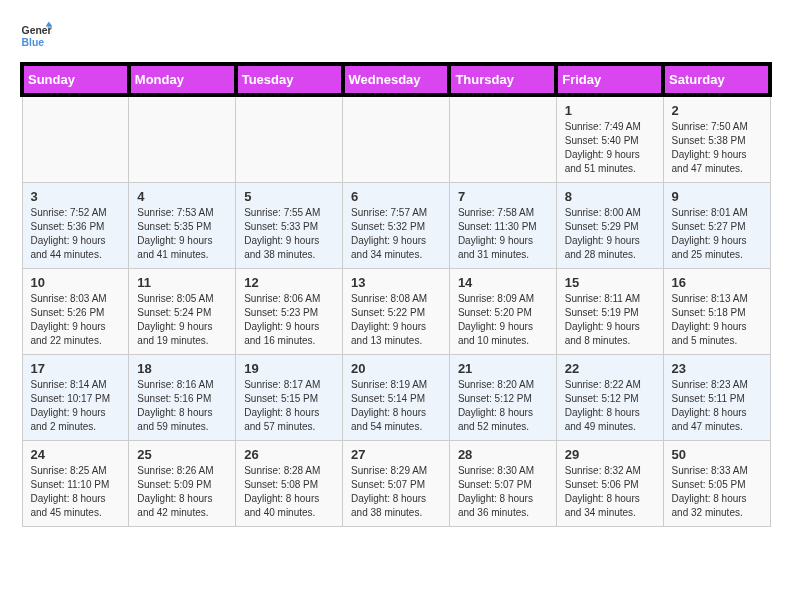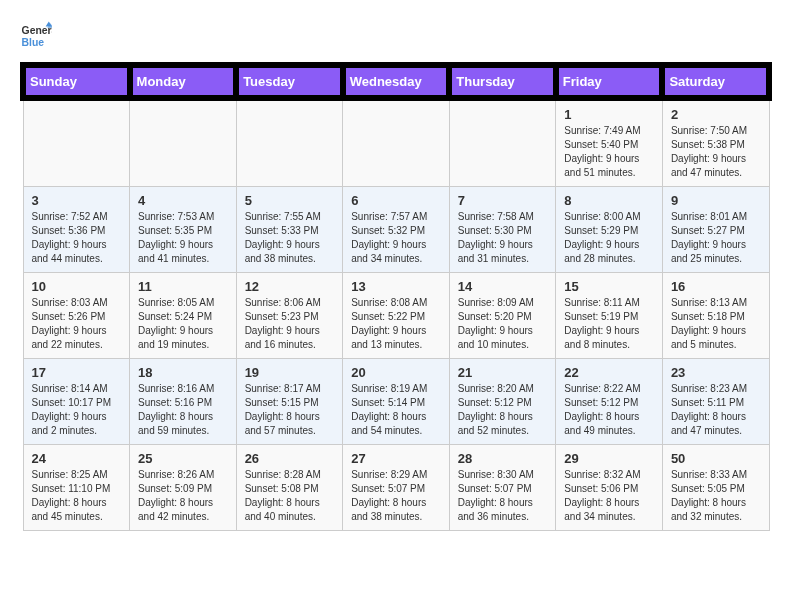--- a/index.html
+++ b/index.html
@@ -36,27 +36,27 @@
     .sub-title {
       font-size: 16px;
       color: #555;
     }
     table {
       width: 100%;
       border-collapse: collapse;
       table-layout: fixed;
     }
     thead th {
-      background-color: #8b5cf6;
+      background-color: #d946ef;
       color: #fff;
       padding: 6px 4px;
       text-align: left;
       font-size: 13px;
       font-weight: bold;
-      border: 6px solid #000000;
+      border: 4px solid #000000;
     }
     tbody td {
       vertical-align: top;
       padding: 6px 8px;
       font-size: 11px;
       color: #333;
       border: 1px solid #ccc;
       height: 85px;
     }
     tbody tr:nth-child(odd) td {
@@ -148,21 +148,21 @@
         </td>
         <td>
           <span class="day-number">6</span>
           <div class="day-info">Sunrise: 7:57 AM
 Sunset: 5:32 PM
 Daylight: 9 hours and 34 minutes.</div>
         </td>
         <td>
           <span class="day-number">7</span>
           <div class="day-info">Sunrise: 7:58 AM
-Sunset: 5:30 PM
+Sunset: 11:30 PM
 Daylight: 9 hours and 31 minutes.</div>
         </td>
         <td>
           <span class="day-number">8</span>
           <div class="day-info">Sunrise: 8:00 AM
 Sunset: 5:29 PM
 Daylight: 9 hours and 28 minutes.</div>
         </td>
         <td>
           <span class="day-number">9</span>

